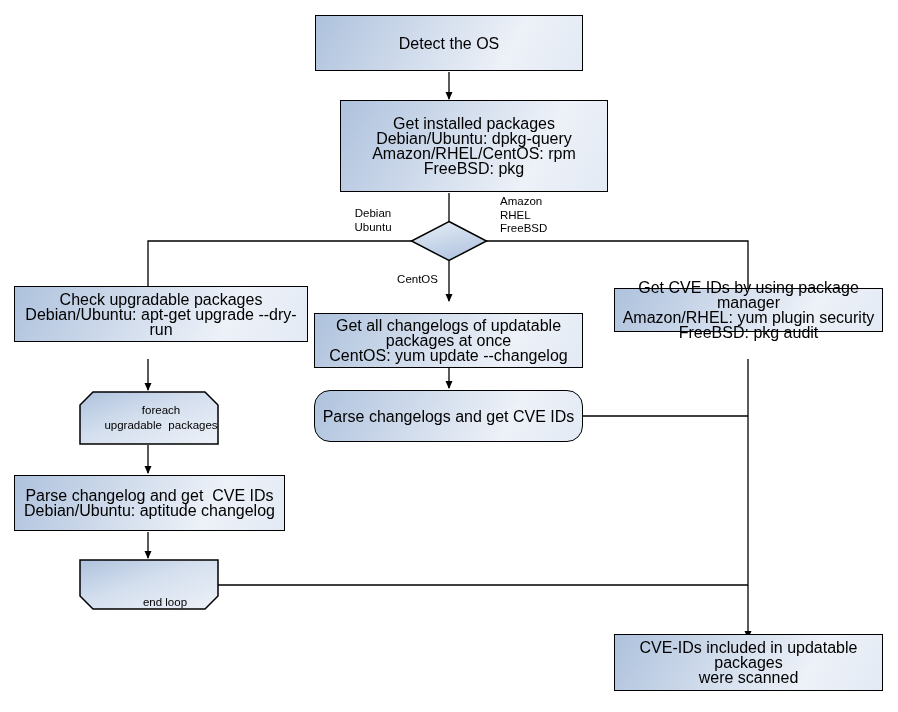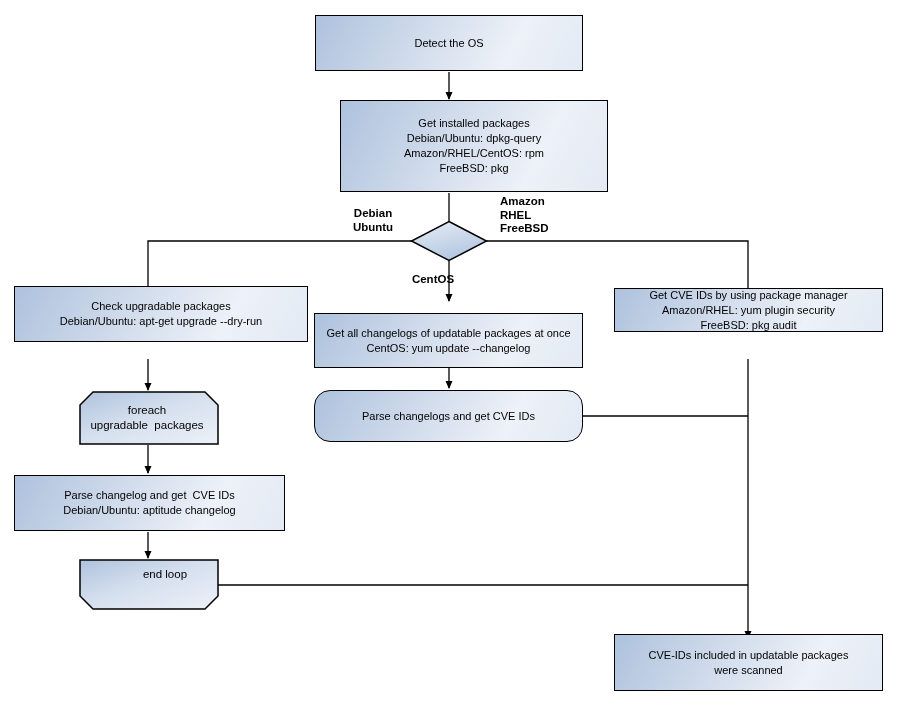--- a/index.html
+++ b/index.html
@@ -9,29 +9,29 @@
     font-family:"Liberation Sans", sans-serif;
     color:#000;
     overflow:hidden;
   }
   svg.diagram-canvas { position:absolute; left:0; top:0; }
   .node {
     position:absolute; box-sizing:border-box;
     border:1.5px solid #000;
     background:linear-gradient(118deg,#aec2dd 0%,#cdd9ea 35%,#edf1f8 72%,#e3eaf4 100%);
     display:flex; align-items:center; justify-content:center;
-    text-align:center; font-size:11px; line-height:15px;
+    text-align:center; font-size:16px; line-height:15px;
     white-space:pre-wrap;
   }
   .shape-label {
     position:absolute; display:flex; align-items:center; justify-content:center;
     text-align:center; font-size:11.5px; line-height:15px; white-space:pre-wrap;
   }
   .edge-label {
-    position:absolute; font-size:11.5px; line-height:13.5px; white-space:pre-wrap;font-weight:bold;
+    position:absolute; font-size:11.5px; line-height:13.5px; white-space:pre-wrap;
   }
   .center { text-align:center; }
   .left { text-align:left; }
 </style>
 </head>
 <body>
 
 <svg class="diagram-canvas" width="898" height="712" viewBox="0 0 898 712">
   <defs>
     <linearGradient id="gradBox" x1="0" y1="0" x2="1" y2="1">
@@ -88,25 +88,25 @@
 
 <div class="node" style="left:314px; top:390px; width:269px; height:52px;border-radius:16px;">Parse changelogs and get CVE IDs</div>
 
 <div class="node" style="left:614px; top:288px; width:269px; height:44px;">Get CVE IDs by using package manager
 Amazon/RHEL: yum plugin security
 FreeBSD: pkg audit</div>
 
 <div class="node" style="left:614px; top:634px; width:269px; height:57px;">CVE-IDs included in updatable packages
 were scanned</div>
 
-<div class="shape-label" style="left:74px; top:392px; width:146px; height:52px;">foreach
+<div class="shape-label" style="left:88px; top:392px; width:146px; height:52px;">foreach
 upgradable  packages</div>
 
-<div class="shape-label" style="left:80px; top:556px; width:138px; height:37px;padding-left:16px;">end loop</div>
+<div class="shape-label" style="left:80px; top:584px; width:138px; height:37px;padding-left:16px;">end loop</div>
 
 <div class="edge-label center" style="left:341px; top:207px; width:64px;">Debian
 Ubuntu</div>
 
 <div class="edge-label left" style="left:500px; top:195px; width:70px;">Amazon
 RHEL
 FreeBSD</div>
 
-<div class="edge-label center" style="left:402px; top:273px; width:62px;">CentOS</div>
+<div class="edge-label center" style="left:376px; top:273px; width:62px;text-align:right;">CentOS</div>
 
 </body></html>

